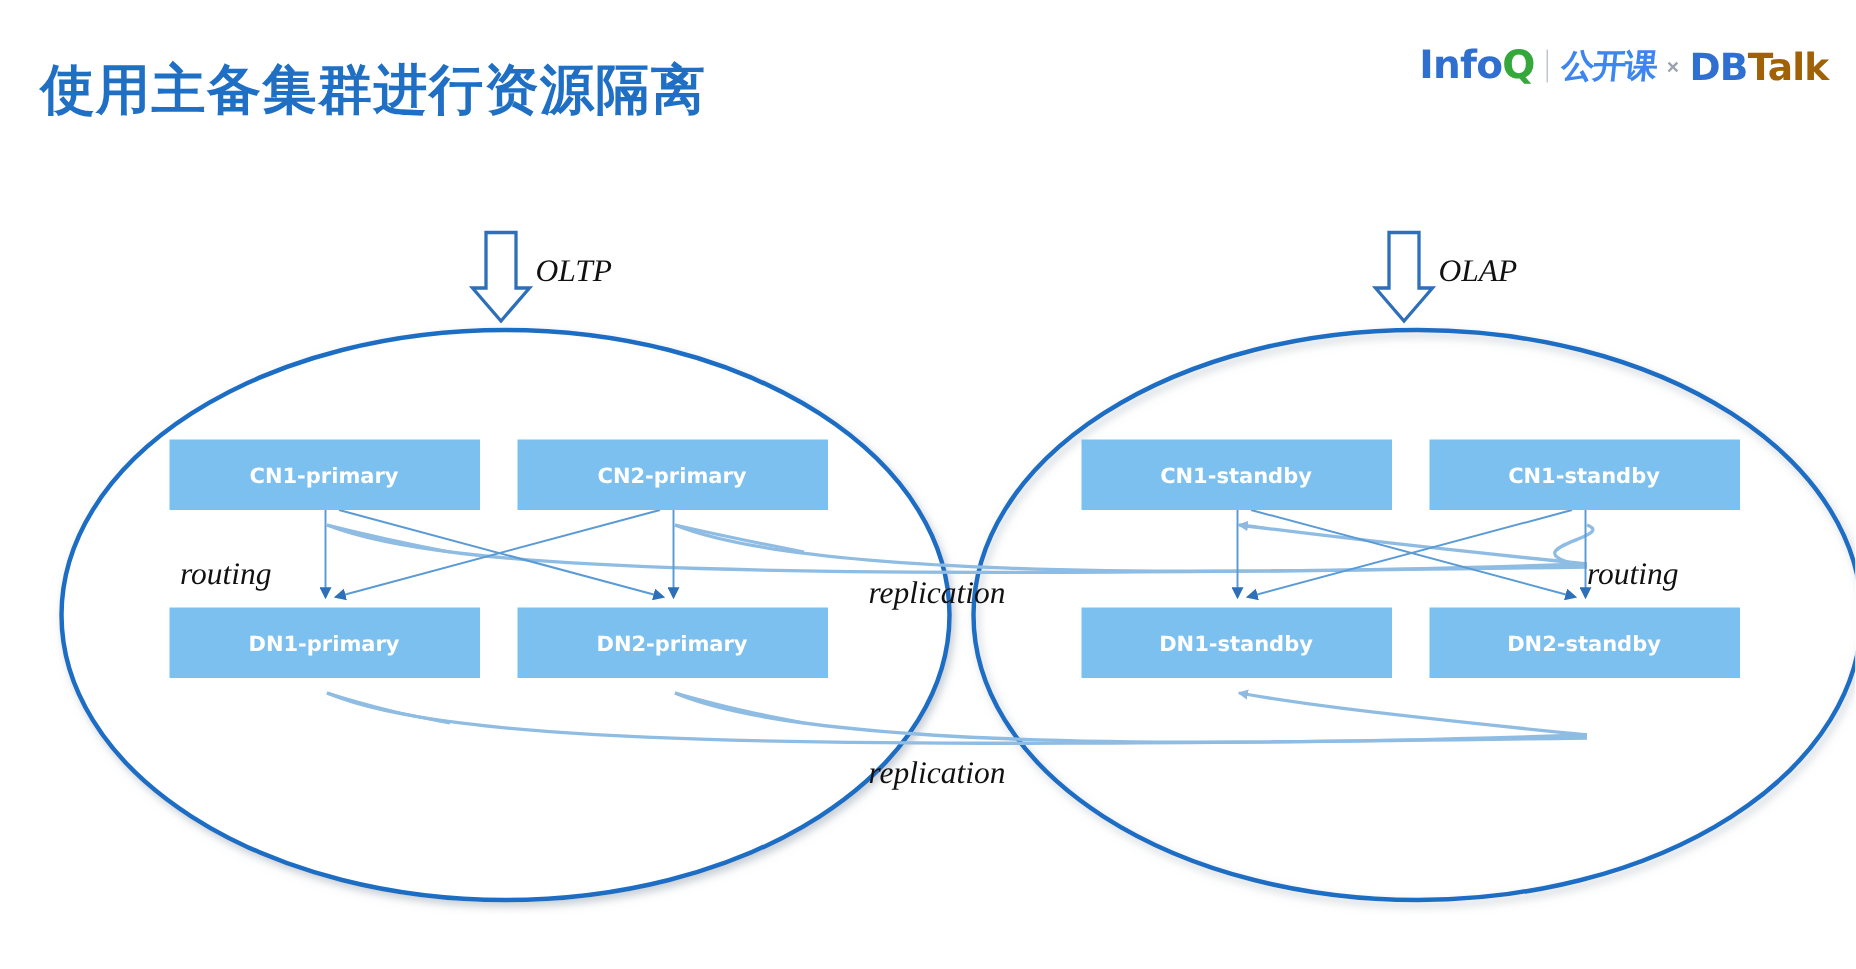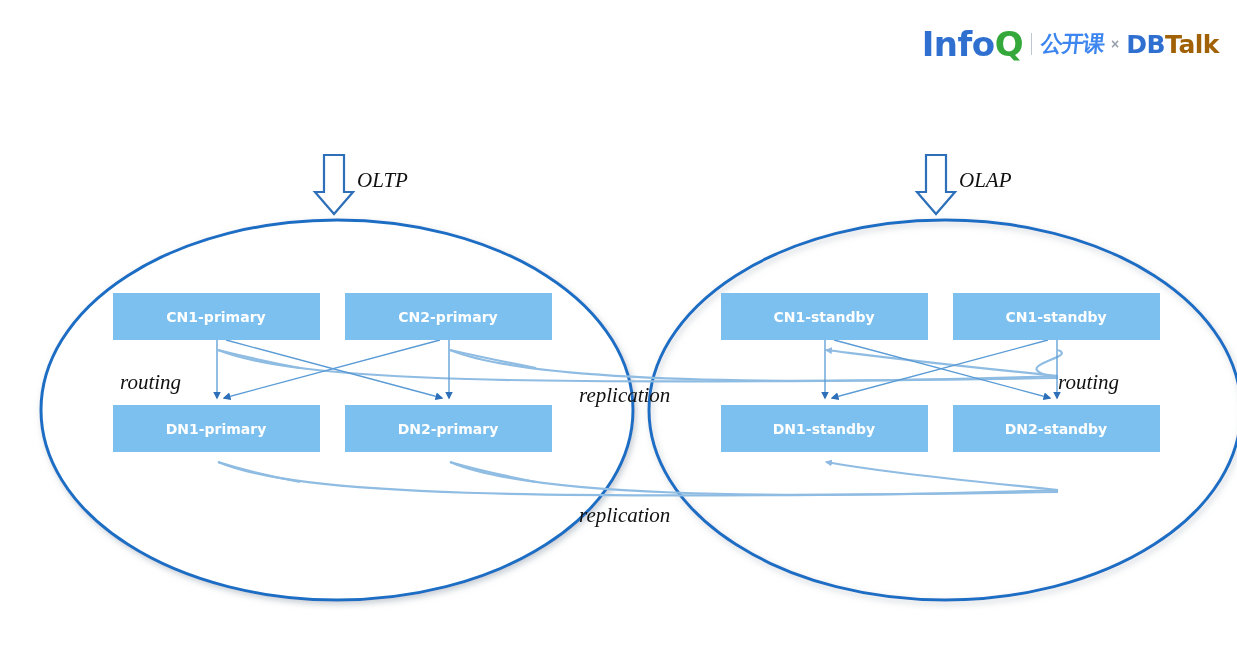--- a/index.html
+++ b/index.html
@@ -40,21 +40,21 @@
     position: absolute;
     right: 18px;
     top: 29px;
     display: flex;
     align-items: center;
     height: 30px;
     font-weight: bold;
     white-space: nowrap;
   }
   .logo-infoq {
-    font-size: 34px;
+    font-size: 26px;
     font-weight: bold;
     letter-spacing: -0.5px;
     font-family: "DejaVu Sans", "Liberation Sans", sans-serif;
   }
   .logo-info { color: #2f6fd0; }
   .logo-q { color: #34a83a; }
   .logo-divider {
     display: inline-block;
     width: 1px;
     height: 22px;
@@ -114,20 +114,21 @@
     font-family: "Liberation Serif", "DejaVu Serif", serif;
     font-size: 21px;
     font-style: italic;
     fill: #111111;
   }
 </style>
 </head>
 <body>
 
 <div id="slide-header">
+  <div id="page-title">使用主备集群进行资源隔离</div>
 
   <div id="brand-logo">
     <span class="logo-infoq"><span class="logo-info">Info</span><span class="logo-q">Q</span></span>
     <span class="logo-divider"></span>
     <span class="logo-course">公开课</span>
     <span class="logo-times">×</span>
     <span class="logo-db">DB</span>
       <span class="logo-talk">Talk</span>
   </div>
 </div>

